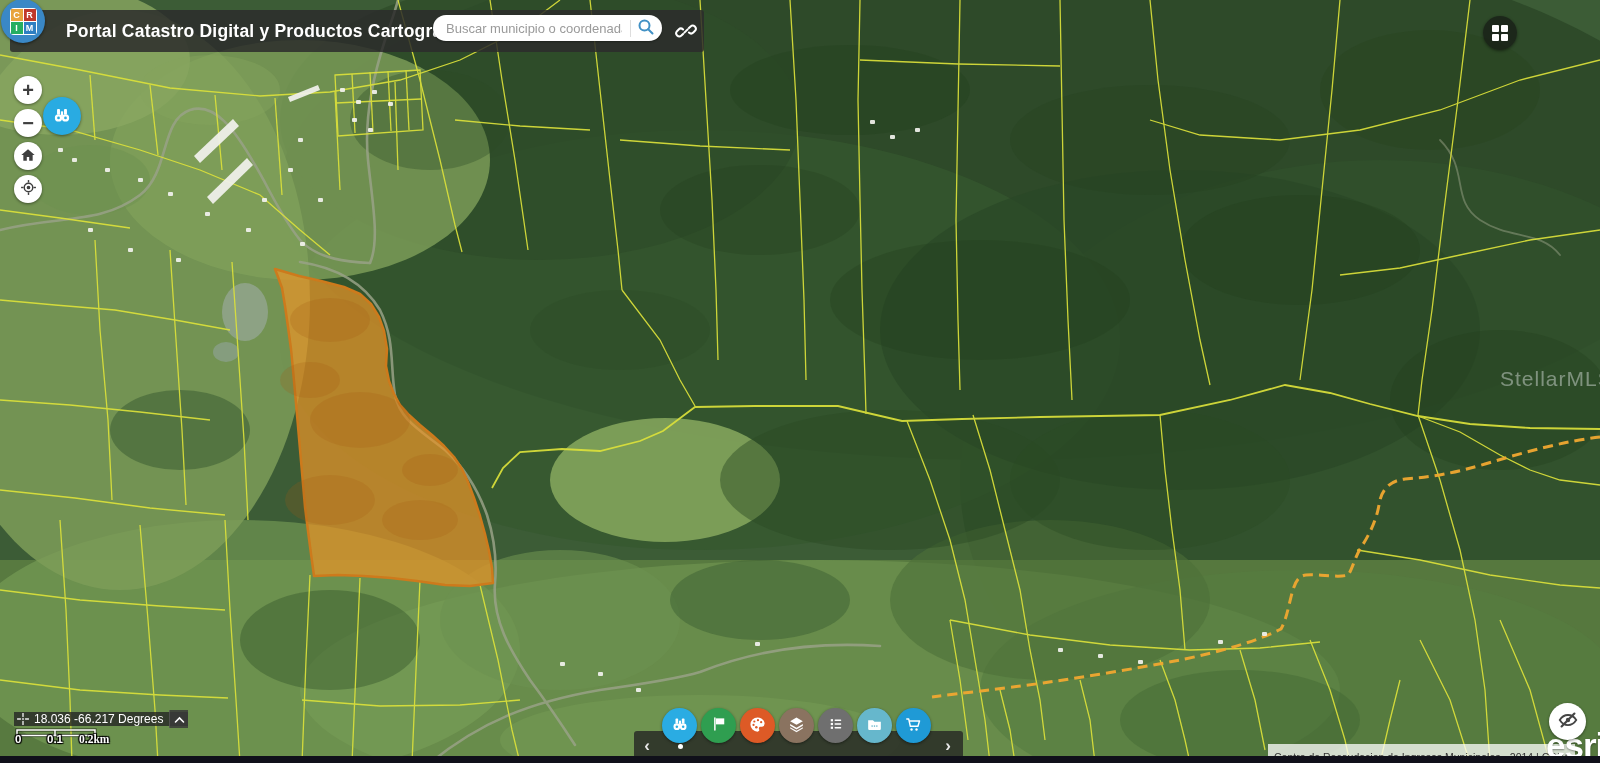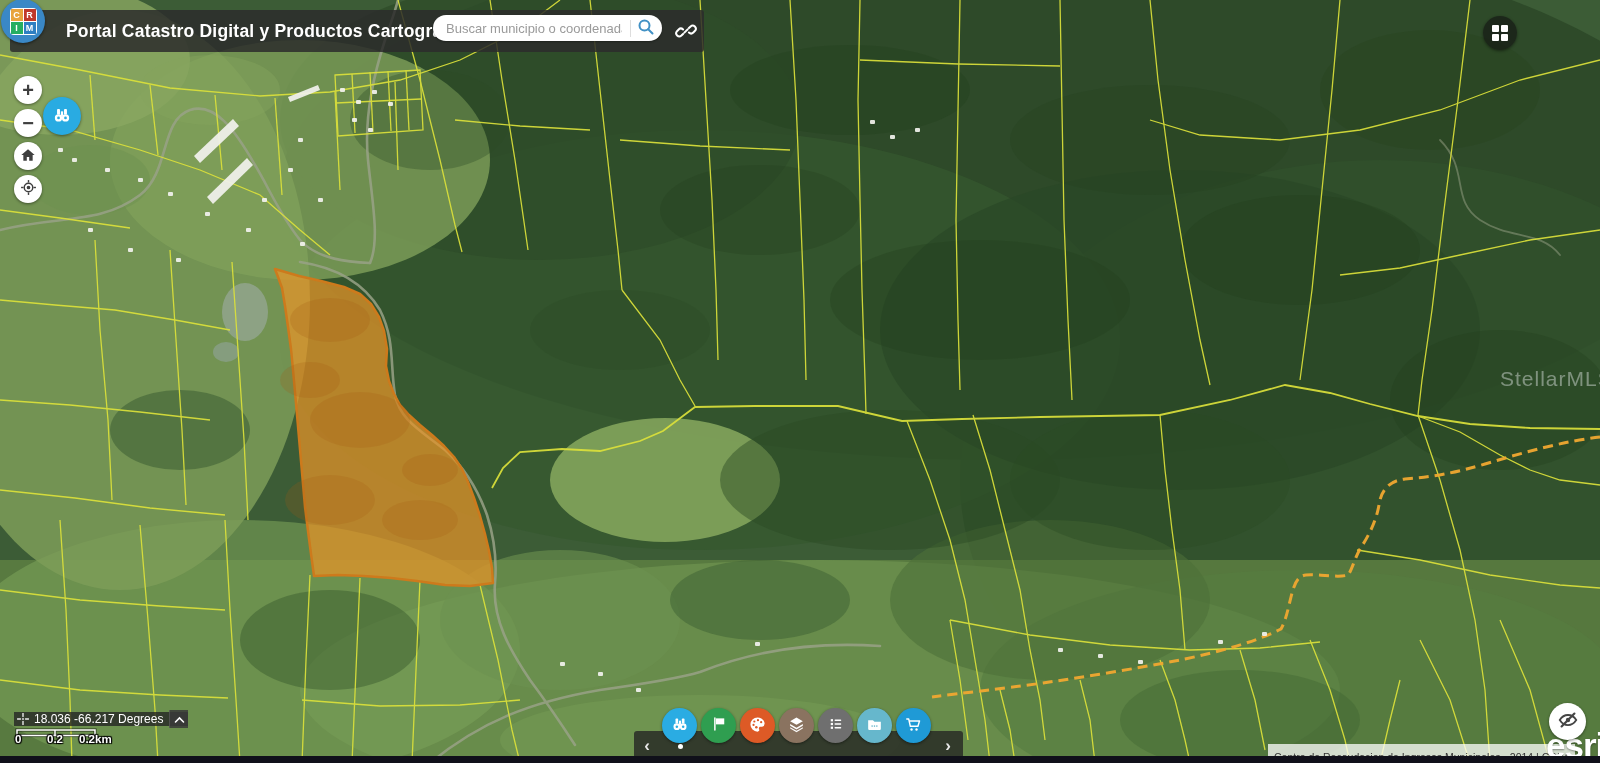--- a/index.html
+++ b/index.html
@@ -54,21 +54,21 @@
   
   .coord-bar { position:absolute; left:14px; top:712px; height:14px; display:flex; align-items:center;
                background:rgba(38,38,38,0.8); color:#fff; }
   .coord-cross { width:18px; display:flex; align-items:center; justify-content:center; }
   .coord-text { font-size:12px; padding:0 6px 0 2px; white-space:nowrap; }
   .coord-collapse { width:19px; height:18px; border:none; cursor:pointer; background:rgba(58,58,58,0.85);
                     display:flex; align-items:center; justify-content:center; border-left:1px solid rgba(255,255,255,.12);}
   .scalebar { position:absolute; left:15px; top:725px; }
   .scale-label { position:absolute; top:733px; color:#fff; font-size:11.5px; font-weight:bold;
                  text-shadow:1px 1px 1px #000, -1px -1px 1px #000, 1px -1px 1px #000, -1px 1px 1px #000; }
-  .sl-0 { left:15px; } .sl-1 { left:47px; } .sl-2 { left:79px; }
+  .sl-0 { left:15px; } .sl-1 { left:47px; } .sl-2 { left:79px;font-family:Liberation Serif, serif; }
 
   
   .toolbar-bar { position:absolute; left:634px; top:731px; width:329px; height:29px;
                  background:rgba(35,35,35,0.78); border-radius:3px; }
   .tb-chevron { position:absolute; top:733px; width:20px; height:25px; border:none; background:transparent;
                 color:#e8e8e8; font-size:17px; font-weight:bold; cursor:pointer; line-height:25px; }
   .tb-prev { left:637px; } .tb-next { left:938px; }
   .tool-btn { width:35px; height:35px; top:708px; }
   .page-dot { position:absolute; left:678px; top:744px; width:5px; height:5px; border-radius:50%; background:#fff; }
 
@@ -365,21 +365,21 @@
         <rect x="2" y="3" width="78" height="5.5"></rect>
           <line x1="40" y1="3" x2="40" y2="8.5"></line>
       </g>
       <g stroke="#fff" stroke-width="1.5" fill="none">
         <rect x="2" y="3" width="78" height="5.5"></rect>
           <line x1="40" y1="3" x2="40" y2="8.5"></line>
       </g>
     </svg>
   </div>
   <span class="scale-label sl-0">0</span>
-  <span class="scale-label sl-1">0.2</span>
+  <span class="scale-label sl-1">0.1</span>
   <span class="scale-label sl-2">0.2km</span>
 
   <div class="toolbar-bar"></div>
   <button class="tb-chevron tb-prev">‹</button>
   <button class="tb-chevron tb-next">›</button>
 
   <button class="circle-btn tool-btn" style="left: 662px; background: rgb(42, 172, 227);">
     <span>
       <svg width="20" height="20" viewBox="0 0 24 24" fill="#fff">
         <rect x="6.6" y="5.5" width="3.2" height="6" rx="1"></rect>

